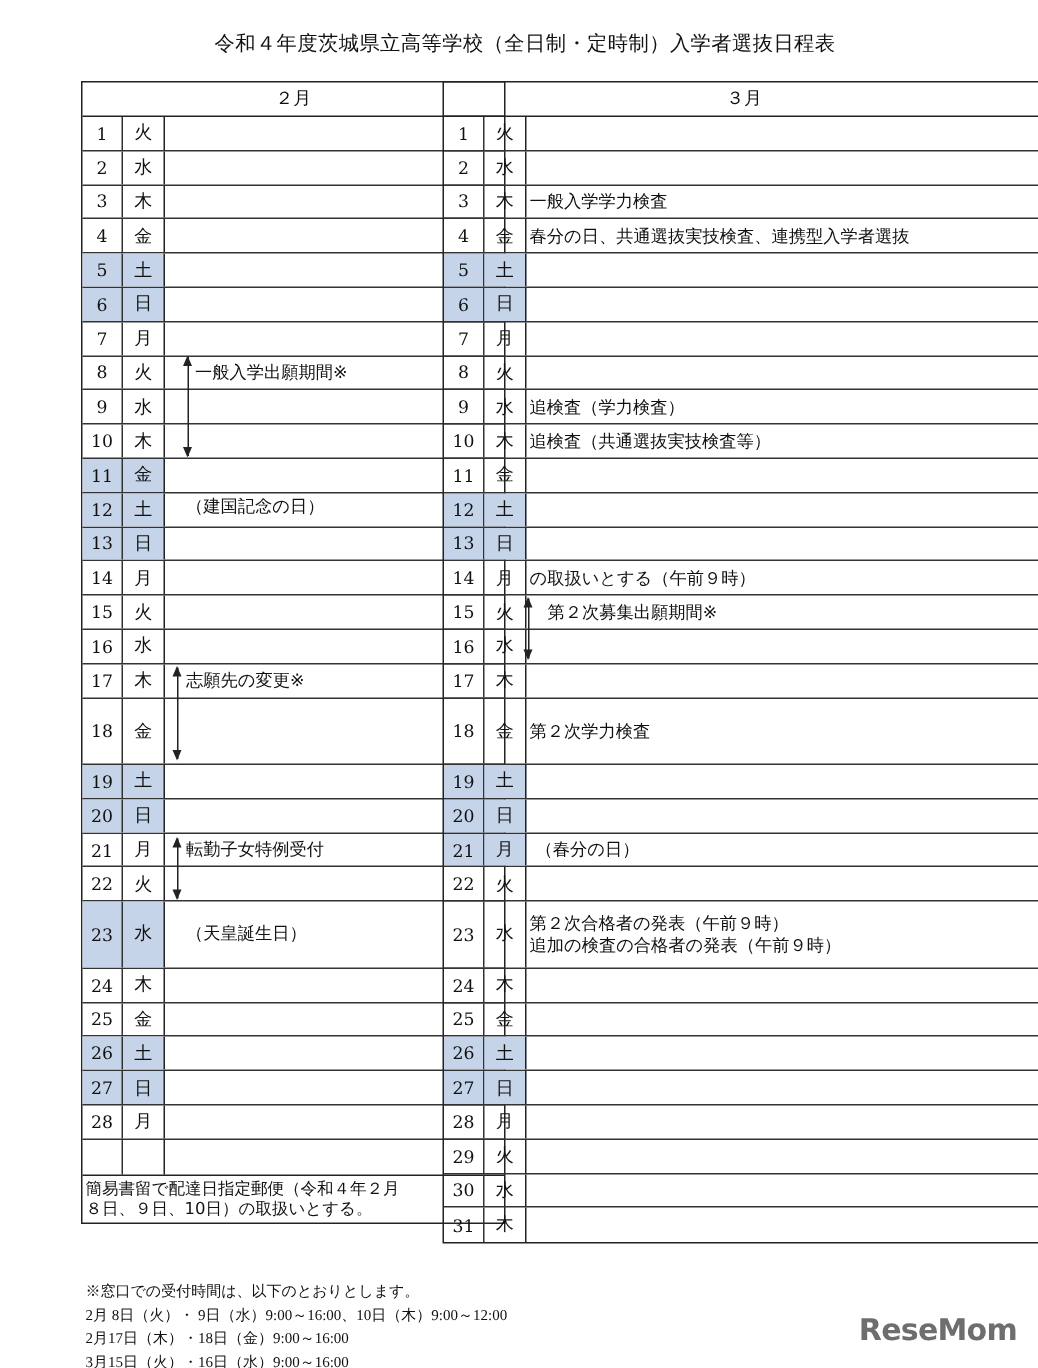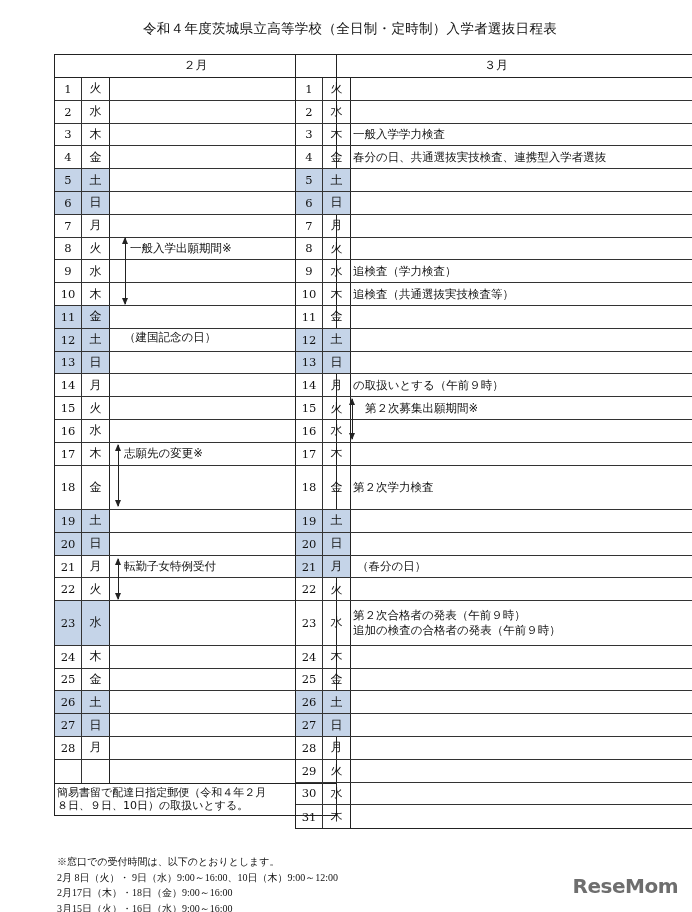--- a/index.html
+++ b/index.html
@@ -153,20 +153,23 @@
         </div>
       </div>
       <div class="row" style="height: 22.8px;">
         <div class="c-d">22</div>
         <div class="c-w">火</div>
         <div class="c-e"></div>
       </div>
       <div class="row shade" style="height: 44.5px;">
         <div class="c-d">23</div>
         <div class="c-w">水</div>
+        <div class="c-e" style="padding-left: 14px;">
+          <div>（天皇誕生日）</div>
+        </div>
       </div>
       <div class="row" style="height: 22.8px;">
         <div class="c-d">24</div>
         <div class="c-w">木</div>
         <div class="c-e"></div>
       </div>
       <div class="row" style="height: 22.8px;">
         <div class="c-d">25</div>
         <div class="c-w">金</div>
         <div class="c-e"></div>

